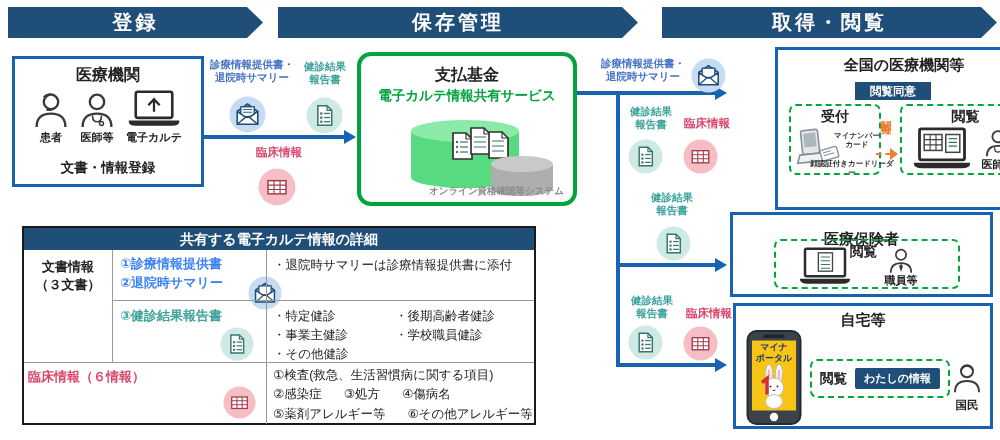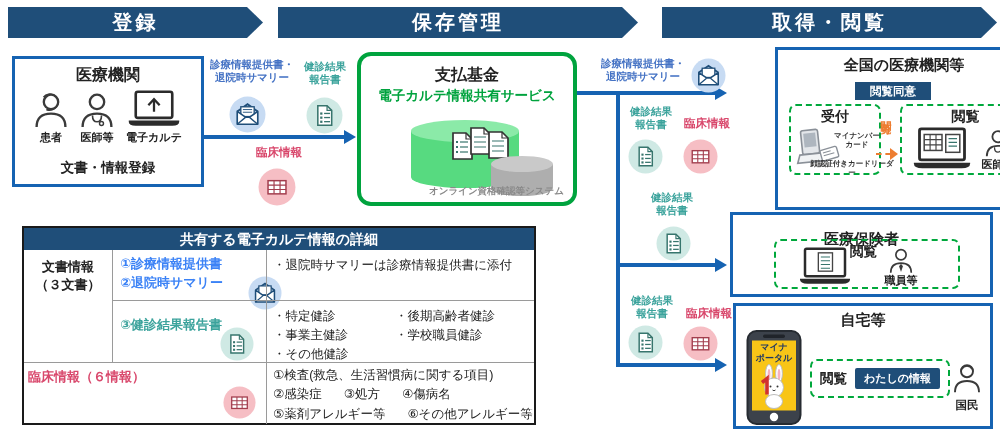--- a/index.html
+++ b/index.html
@@ -40,21 +40,21 @@
   #tbl{position:absolute;left:22px;top:226px;width:514px;height:199px;border:2px solid #1a1a1a;
        background:#fff;box-sizing:border-box;}
   #tbl .thead{height:22px;background:#1f4e79;color:#fff;font-weight:bold;font-size:14px;
        text-align:center;line-height:22px;}
   #tbl .tbody{position:relative;display:grid;grid-template-columns:88px 154px 1fr;
        grid-template-rows:50px 62px 1fr;height:173px;}
   .tcell{position:relative;box-sizing:border-box;font-size:12.5px;overflow:visible;}
   .bl{border-left:1px solid #9a9a9a;} .bt{border-top:1px solid #9a9a9a;}
   .doc-col{font-weight:bold;font-size:13px;text-align:center;padding-top:8px;line-height:1.35;}
   .blue-list{color:#3b82f6;font-weight:bold;font-size:13px;line-height:1.45;padding:5px 0 0 7px;}
-  .teal-item{color:#3ba39c;font-weight:bold;font-size:13px;padding:15px 0 0 7px;}
+  .teal-item{color:#3ba39c;font-weight:bold;font-size:13px;padding:6px 0 0 7px;}
   .red-item{color:#d9486c;font-weight:bold;font-size:13px;padding:5px 0 0 4px;}
   .note{padding:7px 6px 0 6px;}
   .chk-grid{display:grid;grid-template-columns:122px auto;padding:6px 0 0 6px;line-height:1.5;}
   .r3l{padding-left:6px;line-height:1.55;}
   .r3row{display:flex;gap:22px;padding-left:6px;line-height:1.55;}
   .vtxt{writing-mode:vertical-rl;text-orientation:upright;color:#ed7d31;font-weight:bold;
         font-size:11px;letter-spacing:2px;}
   .odash{border-top:2px dashed #ed7d31;width:15px;position:absolute;top:5px;left:0;}
   .otri{position:absolute;left:14px;top:0;width:0;height:0;border-top:6px solid transparent;
         border-bottom:6px solid transparent;border-left:8px solid #ed7d31;}

